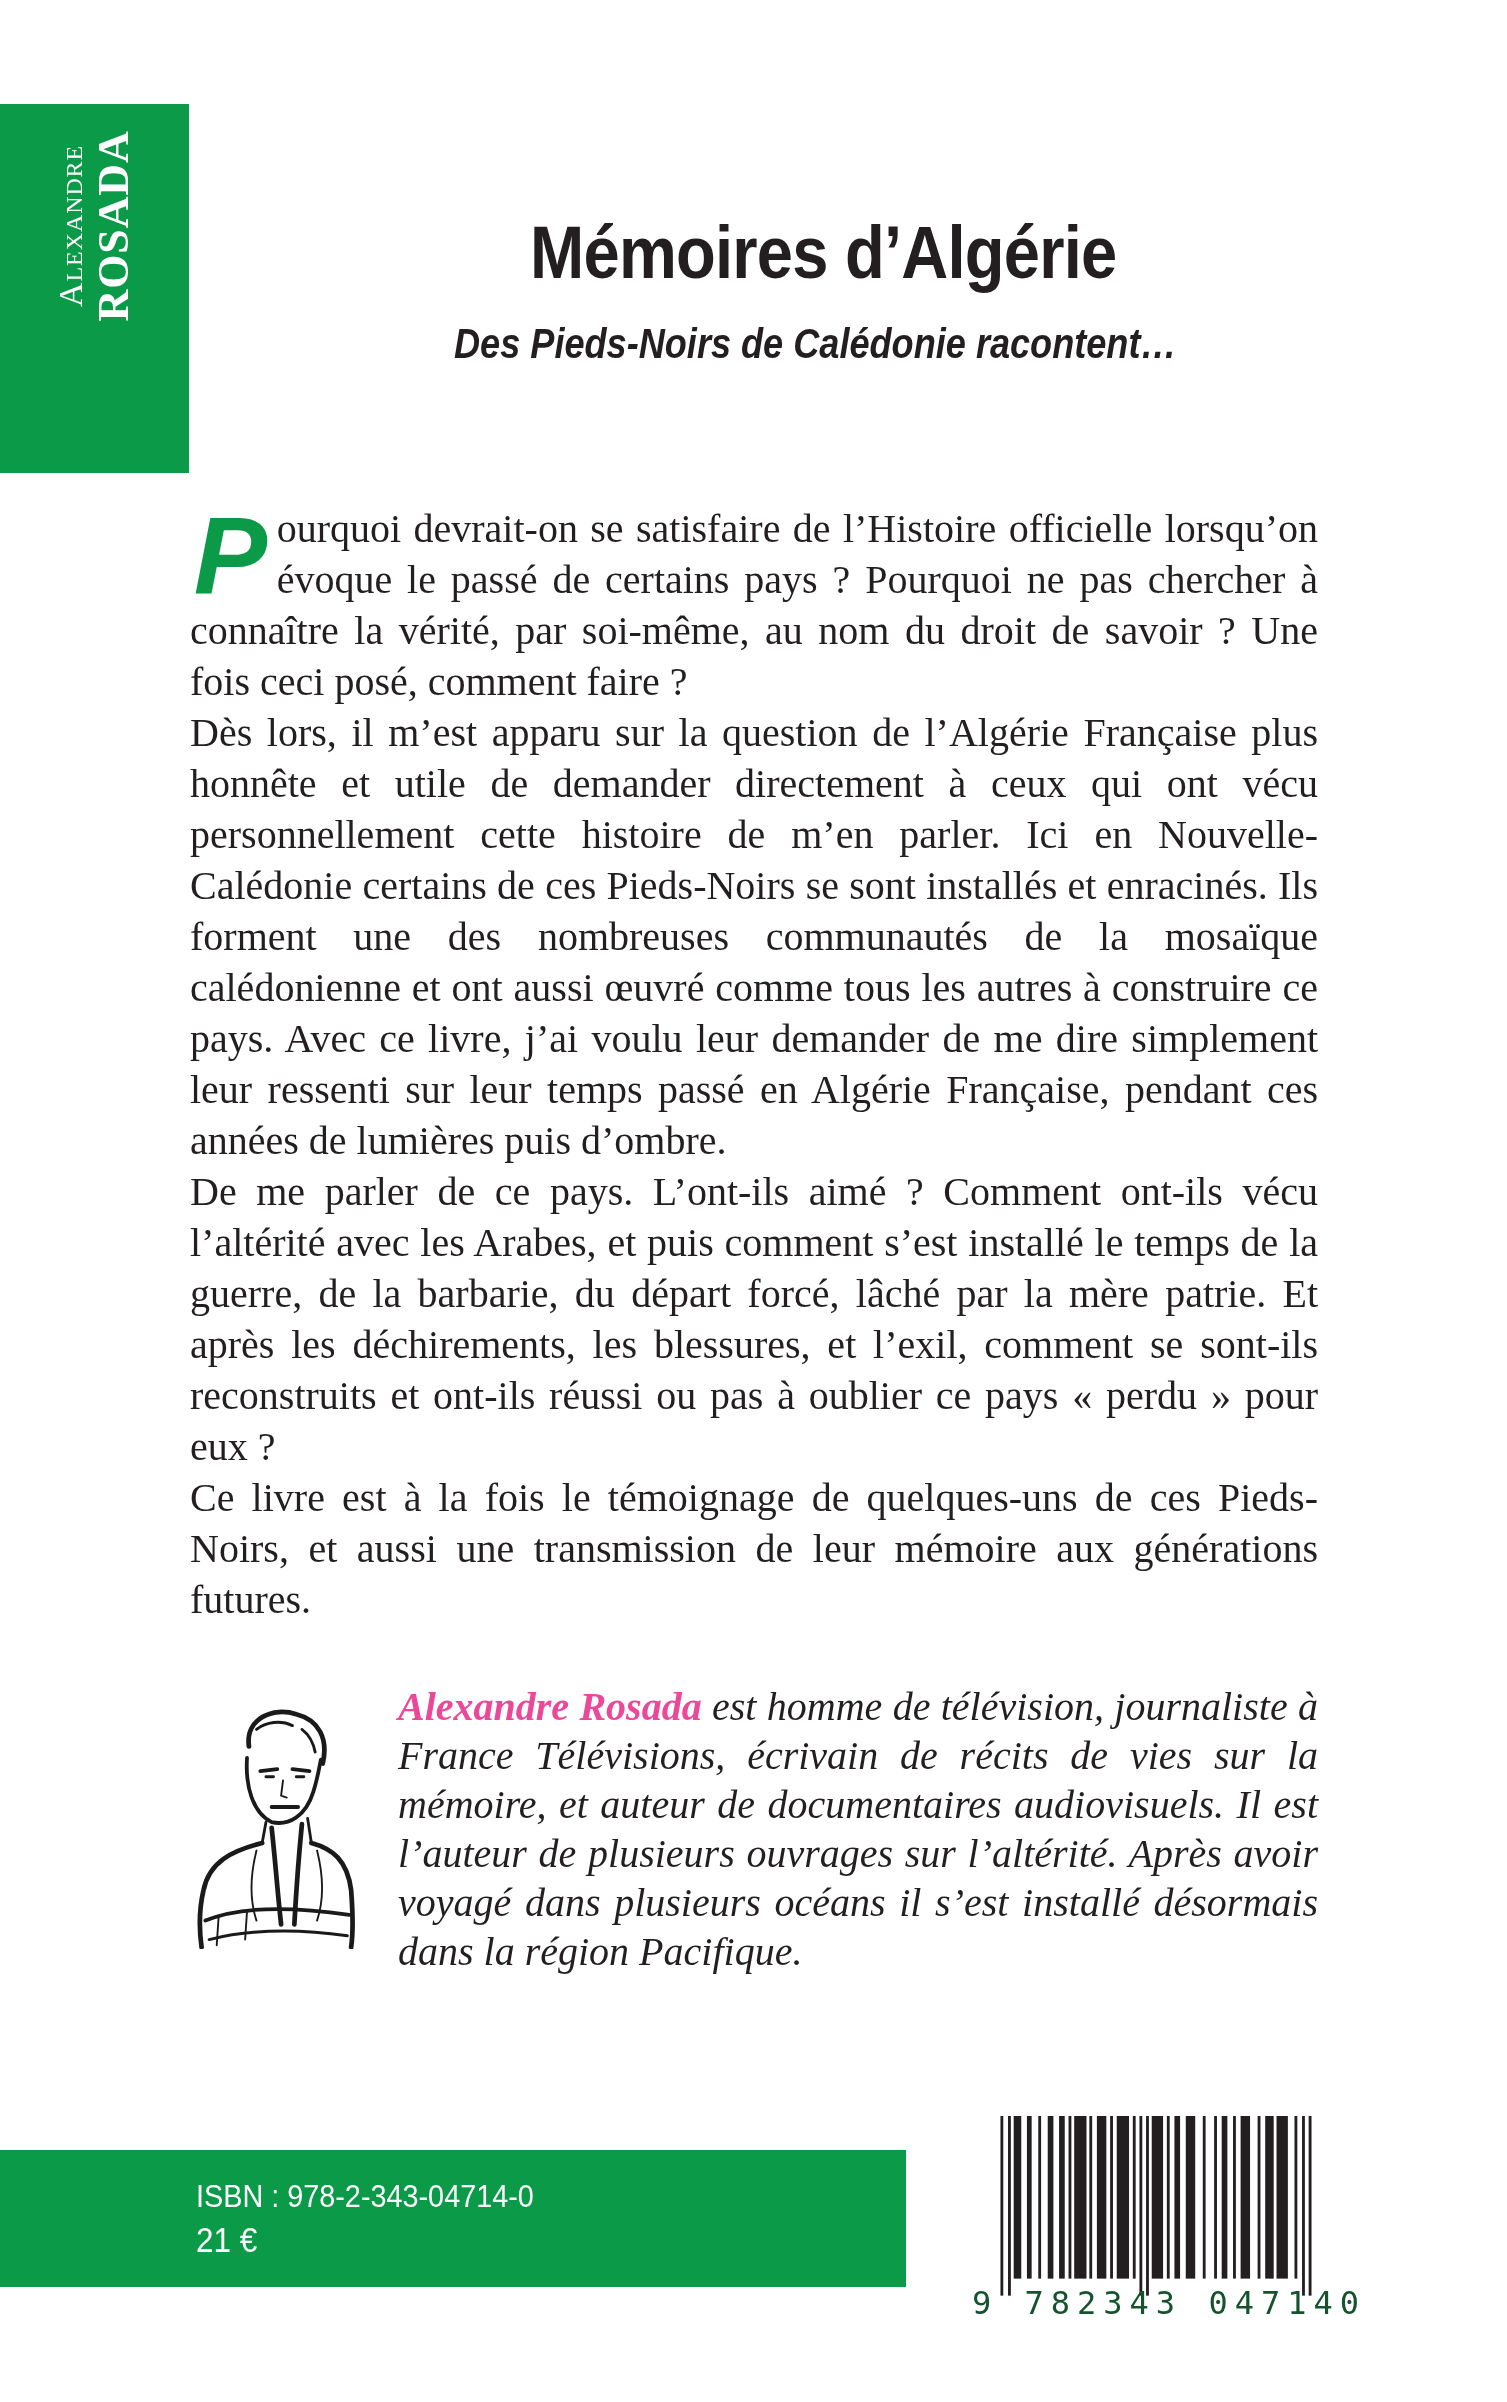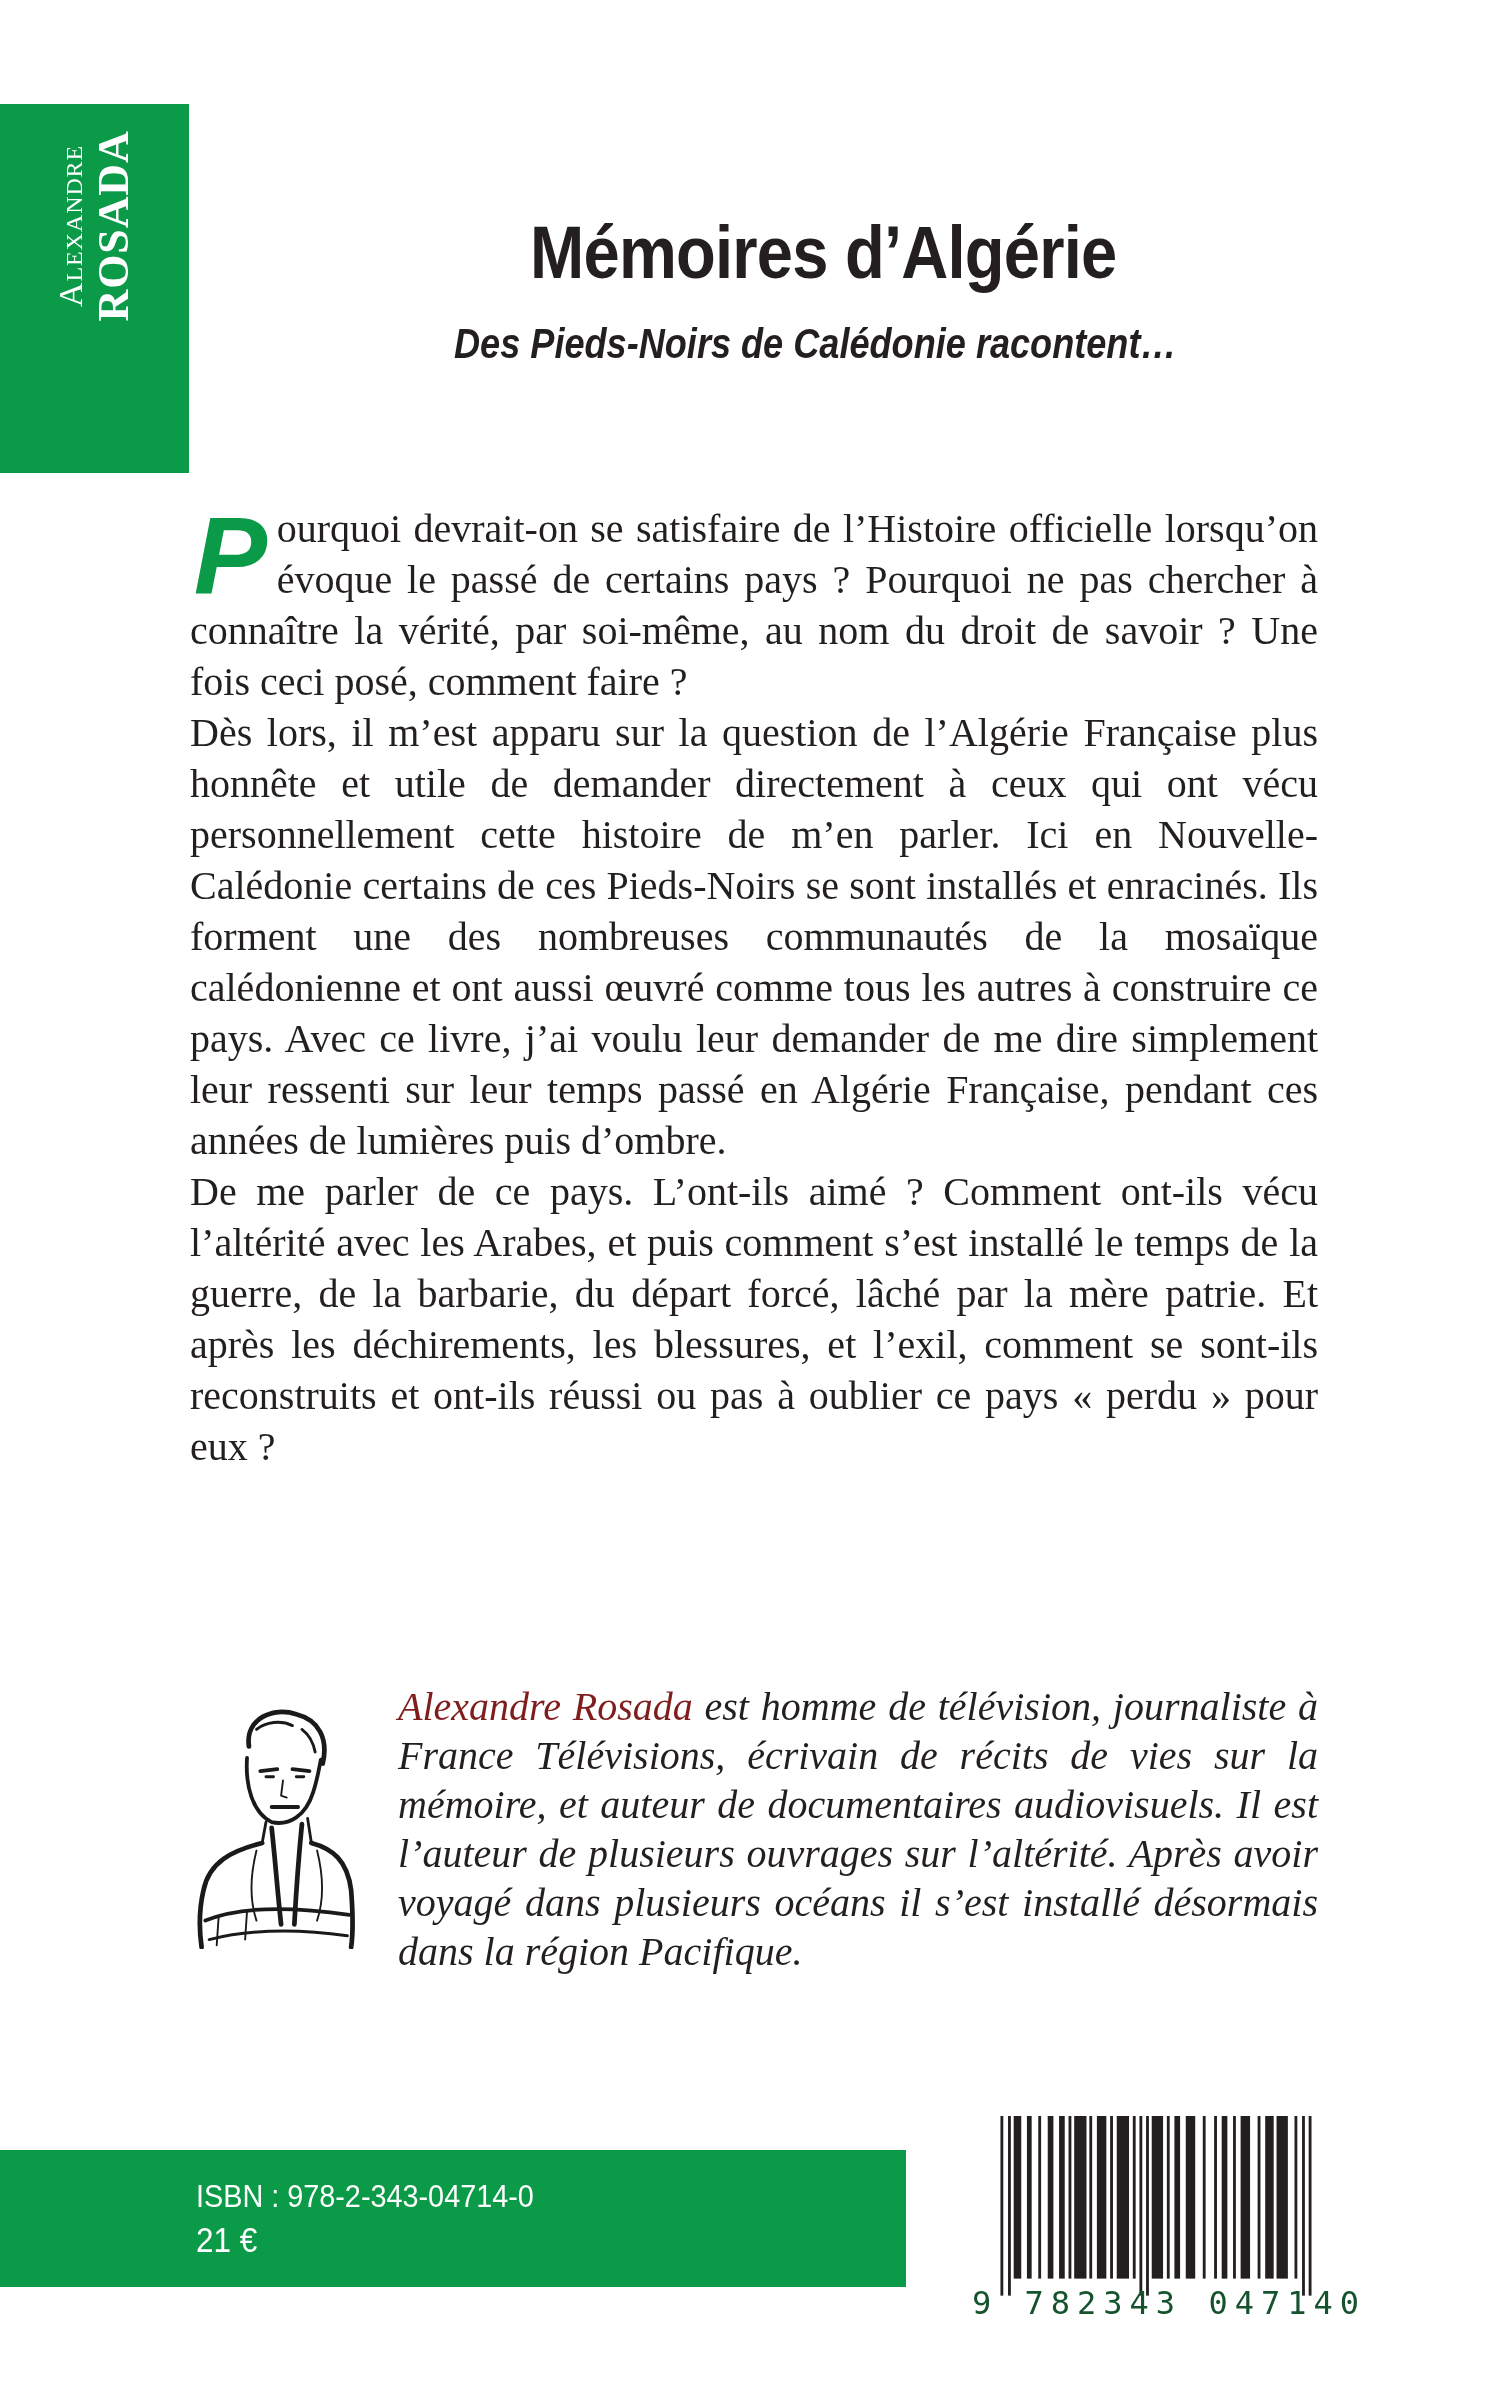--- a/index.html
+++ b/index.html
@@ -48,21 +48,21 @@
     margin: 5.7px 9.5px 0 3.8px;
   }
   .author-photo {
     position: absolute; left: 190px; top: 1701px; width: 168px; height: 248px;
   }
   .author-bio {
     position: absolute; left: 398px; top: 1682px; width: 920px;
     font-family: "Liberation Serif", "DejaVu Serif", serif; font-style: italic;
     font-size: 40px; line-height: 49px; color: #231f20; text-align: justify;
   }
-  .author-name { color: #7f1d1d; font-weight: normal; }
+  .author-name { color: #ec4899; font-weight: bold; }
   .price-bar {
     position: absolute; left: 0; top: 2150px; width: 906px; height: 137px;
     background: #0a9a48; color: #ffffff;
     font-family: "Liberation Sans", "DejaVu Sans", sans-serif;
     text-align: right;
   }
   .isbn { position: absolute; left: 196px; top: 28px; font-size: 32px; white-space: nowrap; transform: scaleX(0.9); transform-origin: left top; }
   .price { position: absolute; left: 196px; top: 70px; font-size: 35px; white-space: nowrap; transform: scaleX(0.9); transform-origin: left top; }
   .barcode { position: absolute; left: 972px; top: 2116px; width: 350px; height: 208px; }
   .barcode-digits {
@@ -80,20 +80,21 @@
   <span class="spine-last">ROSADA</span>
 </div>
 
 <div class="title">Mémoires d’Algérie</div>
 <div class="subtitle">Des Pieds-Noirs de Calédonie racontent…</div>
 
 <div class="body-text">
   <p><span class="dropcap">P</span><span>ourquoi devrait-on se satisfaire de l’Histoire officielle lorsqu’on évoque le passé de certains pays ? Pourquoi ne pas chercher à connaître la vérité, par soi-même, au nom du droit de savoir ? Une fois ceci posé, comment faire ?</span></p>
   <p>Dès lors, il m’est apparu sur la question de l’Algérie Française plus honnête et utile de demander directement à ceux qui ont vécu personnellement cette histoire de m’en parler. Ici en Nouvelle-Calédonie certains de ces Pieds-Noirs se sont installés et enracinés. Ils forment une des nombreuses communautés de la mosaïque calédonienne et ont aussi œuvré comme tous les autres à construire ce pays. Avec ce livre, j’ai voulu leur demander de me dire simplement leur ressenti sur leur temps passé en Algérie Française, pendant ces années de lumières puis d’ombre.</p>
   <p>De me parler de ce pays. L’ont-ils aimé ? Comment ont-ils vécu l’altérité avec les Arabes, et puis comment s’est installé le temps de la guerre, de la barbarie, du départ forcé, lâché par la mère patrie. Et après les déchirements, les blessures, et l’exil, comment se sont-ils reconstruits et ont-ils réussi ou pas à oublier ce pays « perdu » pour eux ?</p>
+  <p>Ce livre est à la fois le témoignage de quelques-uns de ces Pieds-Noirs, et aussi une transmission de leur mémoire aux générations futures.</p>
 </div>
 
 <svg class="author-photo" viewBox="0 0 177 262">
   <g fill="none" stroke="#1a1a1a" stroke-linecap="round" stroke-linejoin="round">
 
     <path d="M62 48 C58 18 88 6 112 14 C136 20 146 40 140 66" stroke-width="5"></path>
     <path d="M70 30 C80 22 96 20 108 26 M118 30 C126 36 130 44 132 54" stroke-width="3"></path>
 
     <path d="M60 60 C58 90 66 118 86 128 C104 132 122 122 130 96 C134 84 136 72 138 62" stroke-width="4"></path>
     <path d="M74 74 L92 72 M108 72 L126 74" stroke-width="4"></path>

